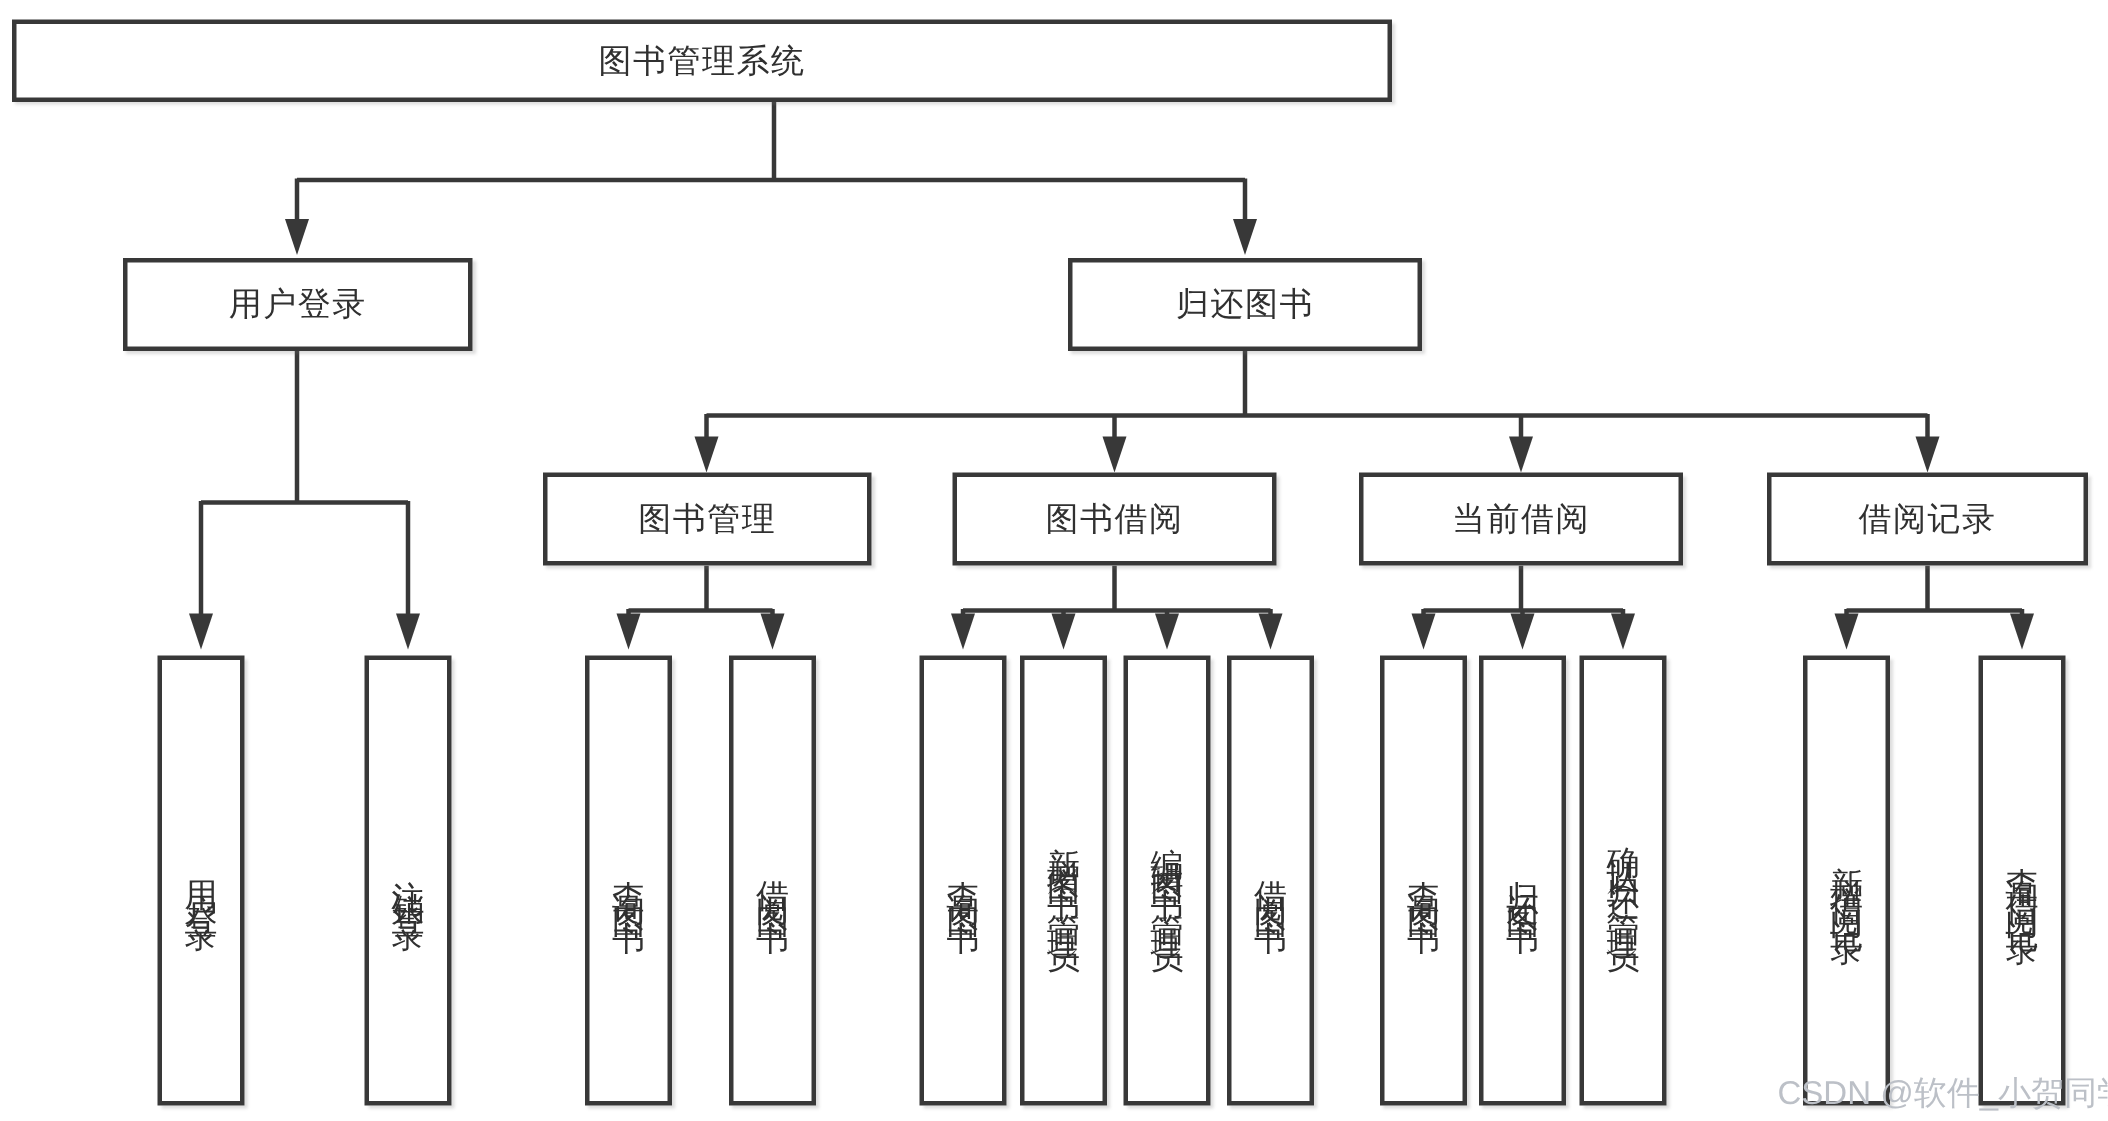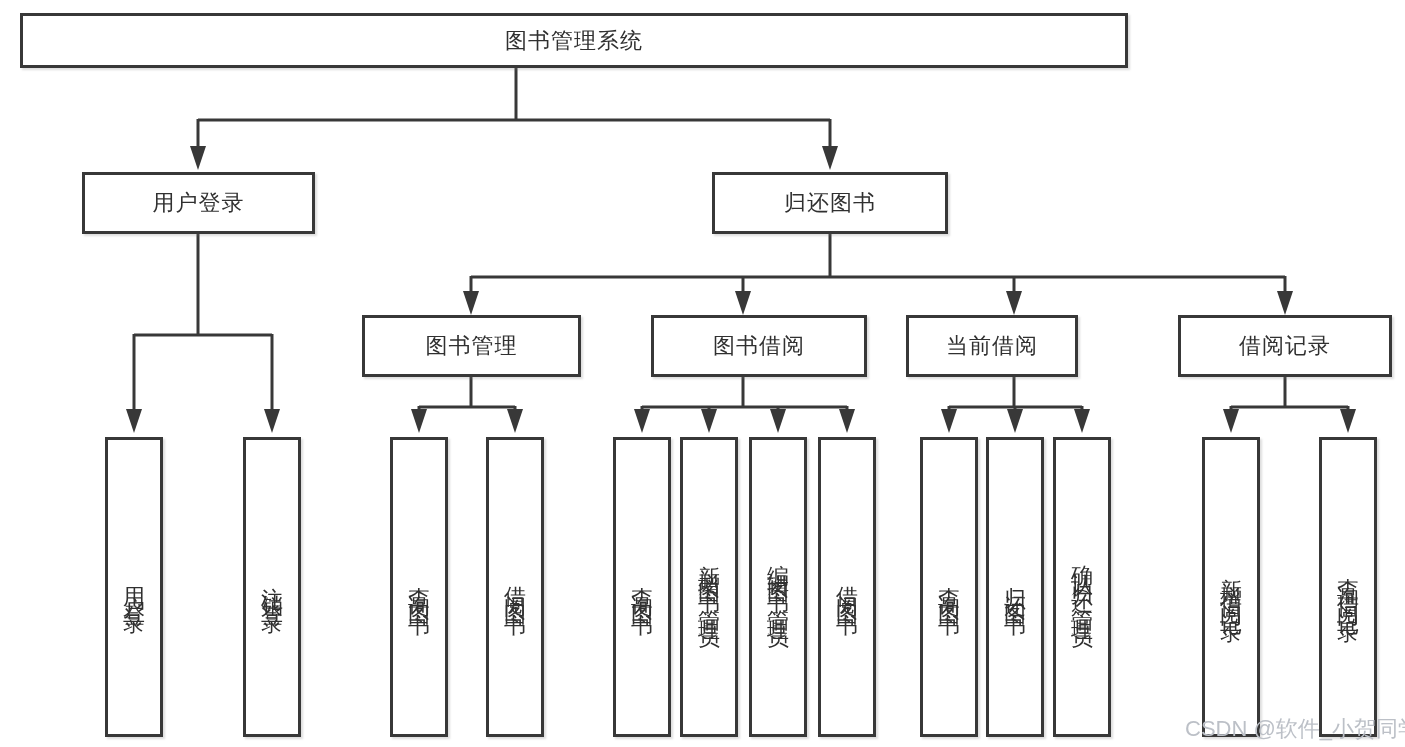--- a/index.html
+++ b/index.html
@@ -46,31 +46,31 @@
   }
   .leaf {
     width: 58px;
     height: 300px;
     writing-mode: vertical-rl;
     text-orientation: mixed;
     font-size: 22px;
     letter-spacing: 9px;
     line-height: 1;
   }
-  .root-box   { left: 20px;  top: 13px;  width: 1108px; height: 55px; }
+  .root-box   { left: 8px;  top: 13px;  width: 920px; height: 55px; }
   .lvl2       { top: 172px; height: 62px; }
   .lvl3       { top: 315px; height: 62px; }
   .leaf       { top: 437px; }
 
   #n-user-login   { left: 82px;  width: 233px; }
   #n-book-mgmt    { left: 712px; width: 236px; }
 
   #n-recommend    { left: 362px;  width: 219px; }
-  #n-borrow       { left: 635px;  width: 216px; margin-left: 16px; }
-  #n-current      { left: 906px;  width: 172px; }
+  #n-borrow       { left: 635px;  width: 216px; }
+  #n-current      { left: 906px;  width: 216px; }
   #n-records      { left: 1178px; width: 214px; }
 
   #l-login        { left: 105px; }
   #l-logout       { left: 243px; }
   #l-query1       { left: 390px; }
   #l-borrow1      { left: 486px; }
   #l-query2       { left: 613px; }
   #l-add-book     { left: 680px; }
   #l-edit-book    { left: 749px; }
   #l-borrow2      { left: 818px; }

